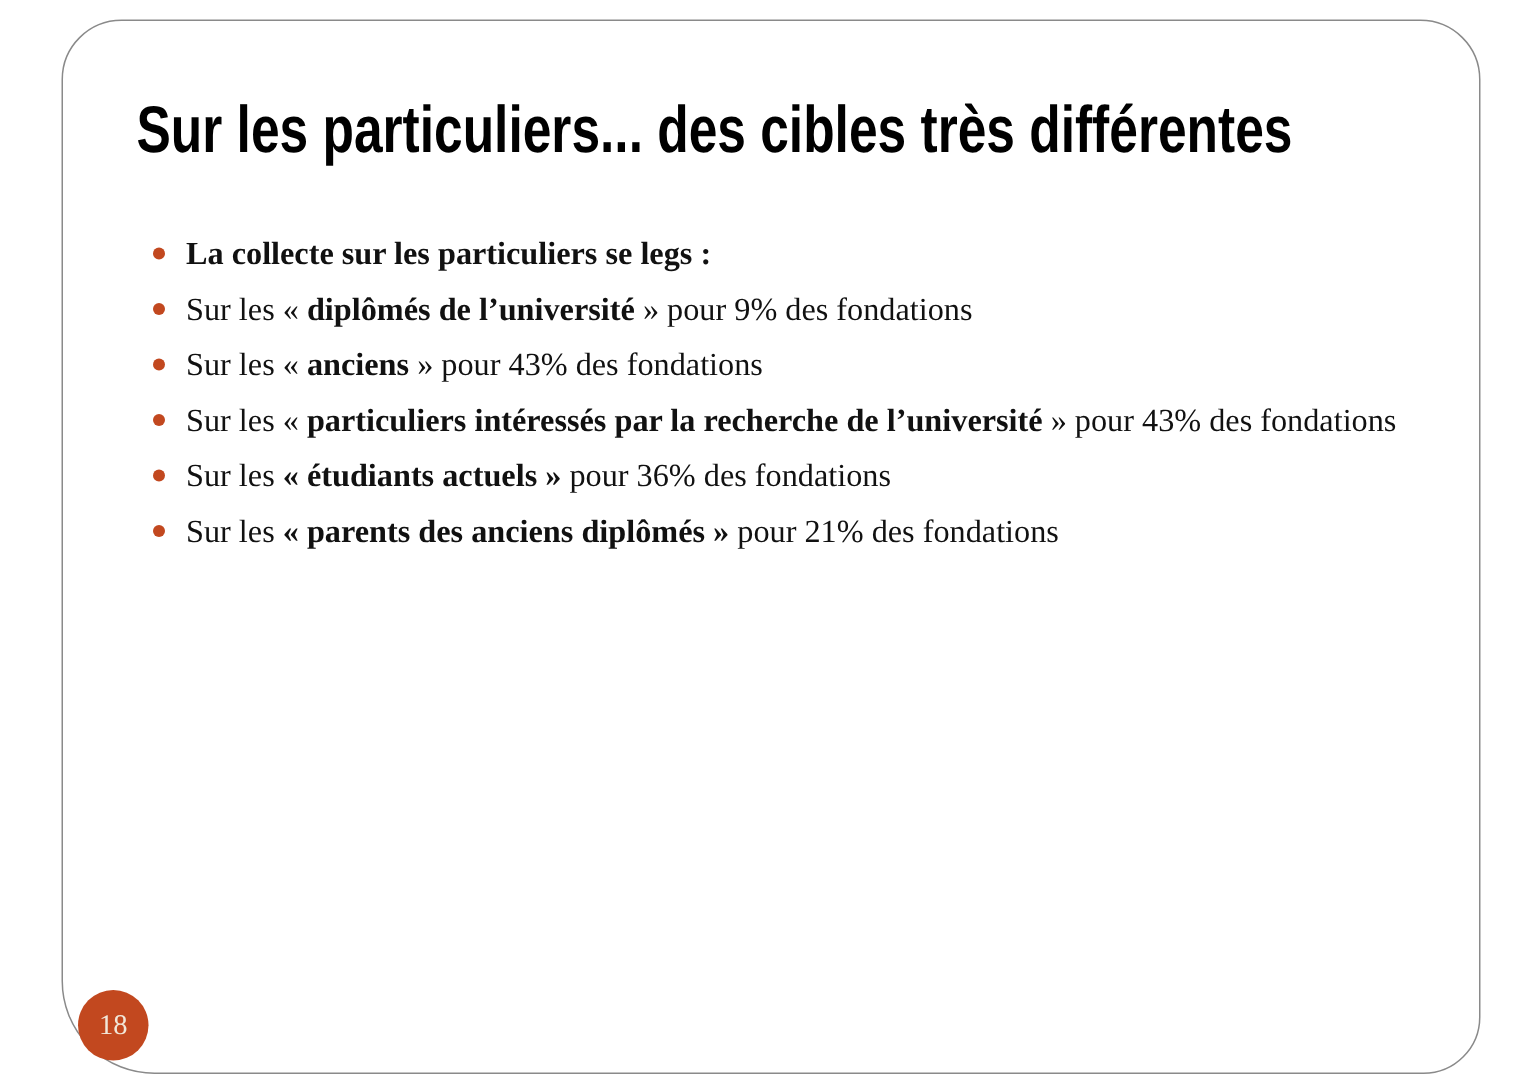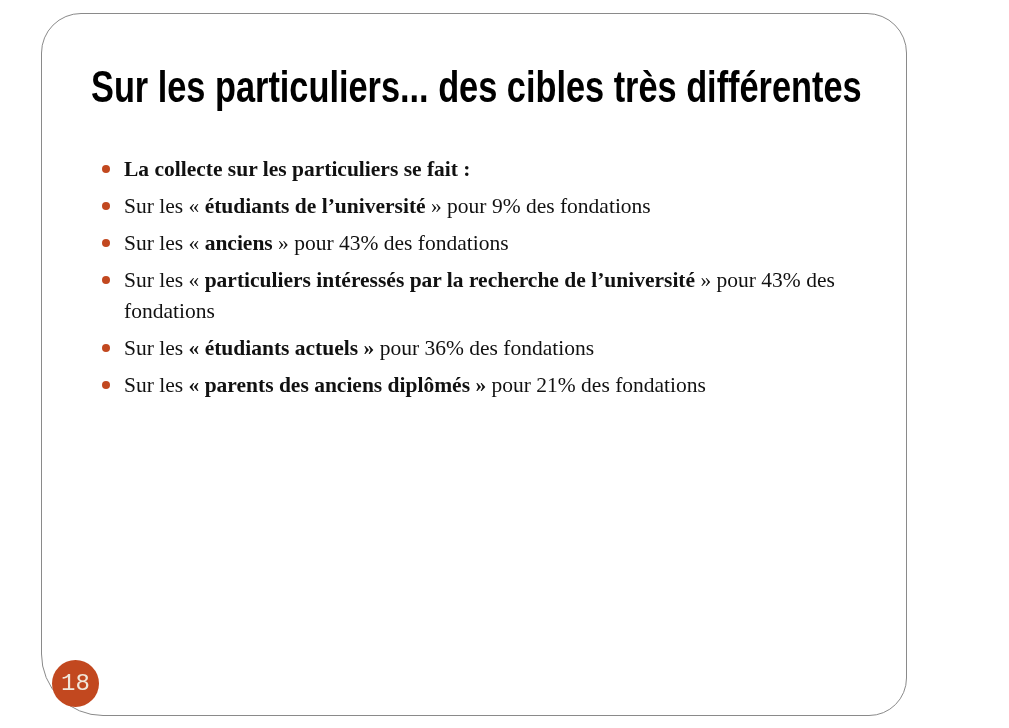--- a/index.html
+++ b/index.html
@@ -16,21 +16,21 @@
     --border: #8a8a8a;
   }
   .page {
     position: relative;
     width: 1009px; height: 728px;
     background: #ffffff;
   }
   .frame {
     position: absolute;
     left: 41px; top: 13px;
-    width: 866px; height: 703px;
+    width: 946px; height: 703px;
     box-sizing: border-box;
     border: 1.5px solid var(--border);
     border-radius: 40px 40px 38px 62px;
     background: #ffffff;
   }
   .title {
     margin: 50px 0 0 49px;
     font-family: "Liberation Sans", sans-serif;
     font-weight: 700;
     font-size: 44px;
@@ -66,35 +66,35 @@
     position: absolute;
     left: 10px; top: 646px;
     width: 47px; height: 47px;
     border-radius: 50%;
     background: var(--accent);
     display: flex;
     align-items: center;
     justify-content: center;
   }
   .page-badge span {
-    font-family: Liberation Mono, monospace;
-    font-size: 24px;
+    font-family: Liberation Serif, serif;
+    font-size: 19px;
     color: var(--badge-text);
   }
 </style>
 </head>
 <body>
 
 <div class="page">
   <div class="frame">
     <h1 class="title">Sur les particuliers... des cibles très différentes</h1>
 
     <ul class="bullets">
-        <li class="bullet"><span class="dot"></span><span class="txt"><b>La collecte sur les particuliers se fait :</b></span></li>
-        <li class="bullet"><span class="dot"></span><span class="txt"><span>Sur les « </span><b>étudiants de l’université</b><span> » pour 9% des fondations</span></span></li>
+        <li class="bullet"><span class="dot"></span><span class="txt"><b>La collecte sur les particuliers se legs :</b></span></li>
+        <li class="bullet"><span class="dot"></span><span class="txt"><span>Sur les « </span><b>diplômés de l’université</b><span> » pour 9% des fondations</span></span></li>
         <li class="bullet"><span class="dot"></span><span class="txt"><span>Sur les « </span><b>anciens</b><span> » pour 43% des fondations</span></span></li>
         <li class="bullet gap"><span class="dot"></span><span class="txt"><span>Sur les « </span><b>particuliers intéressés par la recherche de l’université</b><span> » pour 43% des fondations</span></span></li>
         <li class="bullet"><span class="dot"></span><span class="txt"><span>Sur les </span><b>« étudiants actuels »</b><span> pour 36% des fondations</span></span></li>
         <li class="bullet"><span class="dot"></span><span class="txt"><span>Sur les </span><b>« parents des anciens diplômés »</b><span> pour 21% des fondations</span></span></li>
       </ul>
 
     <div class="page-badge">
       <span>18</span>
     </div>
   </div>

